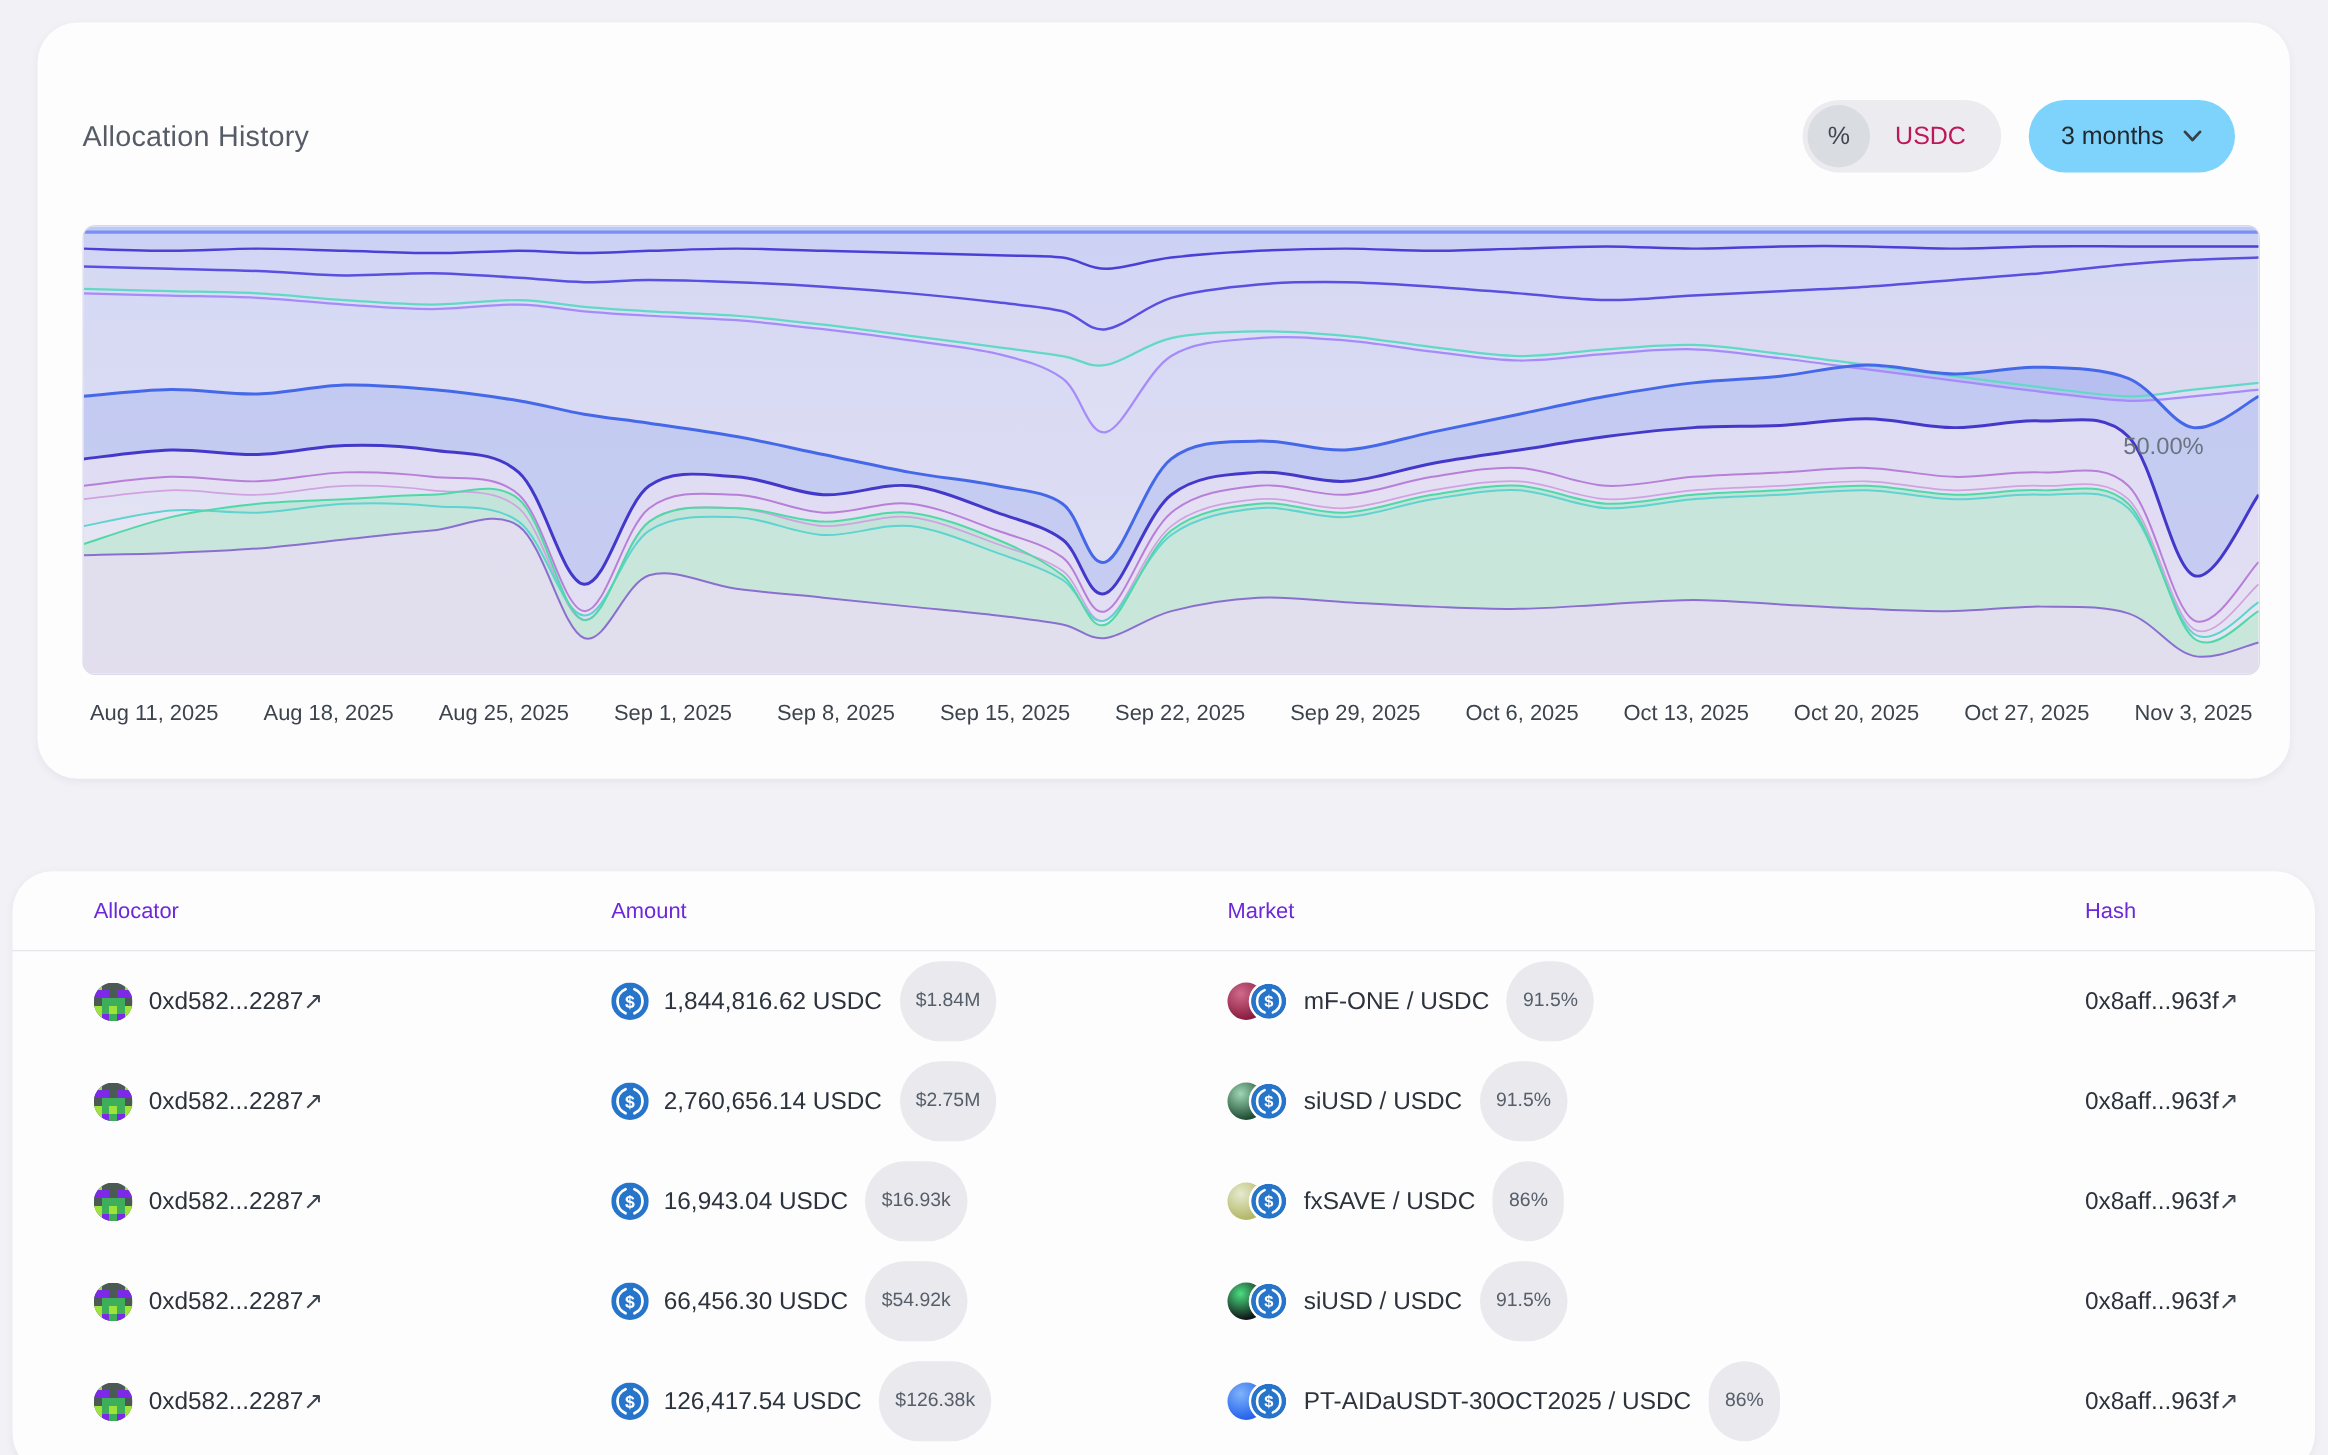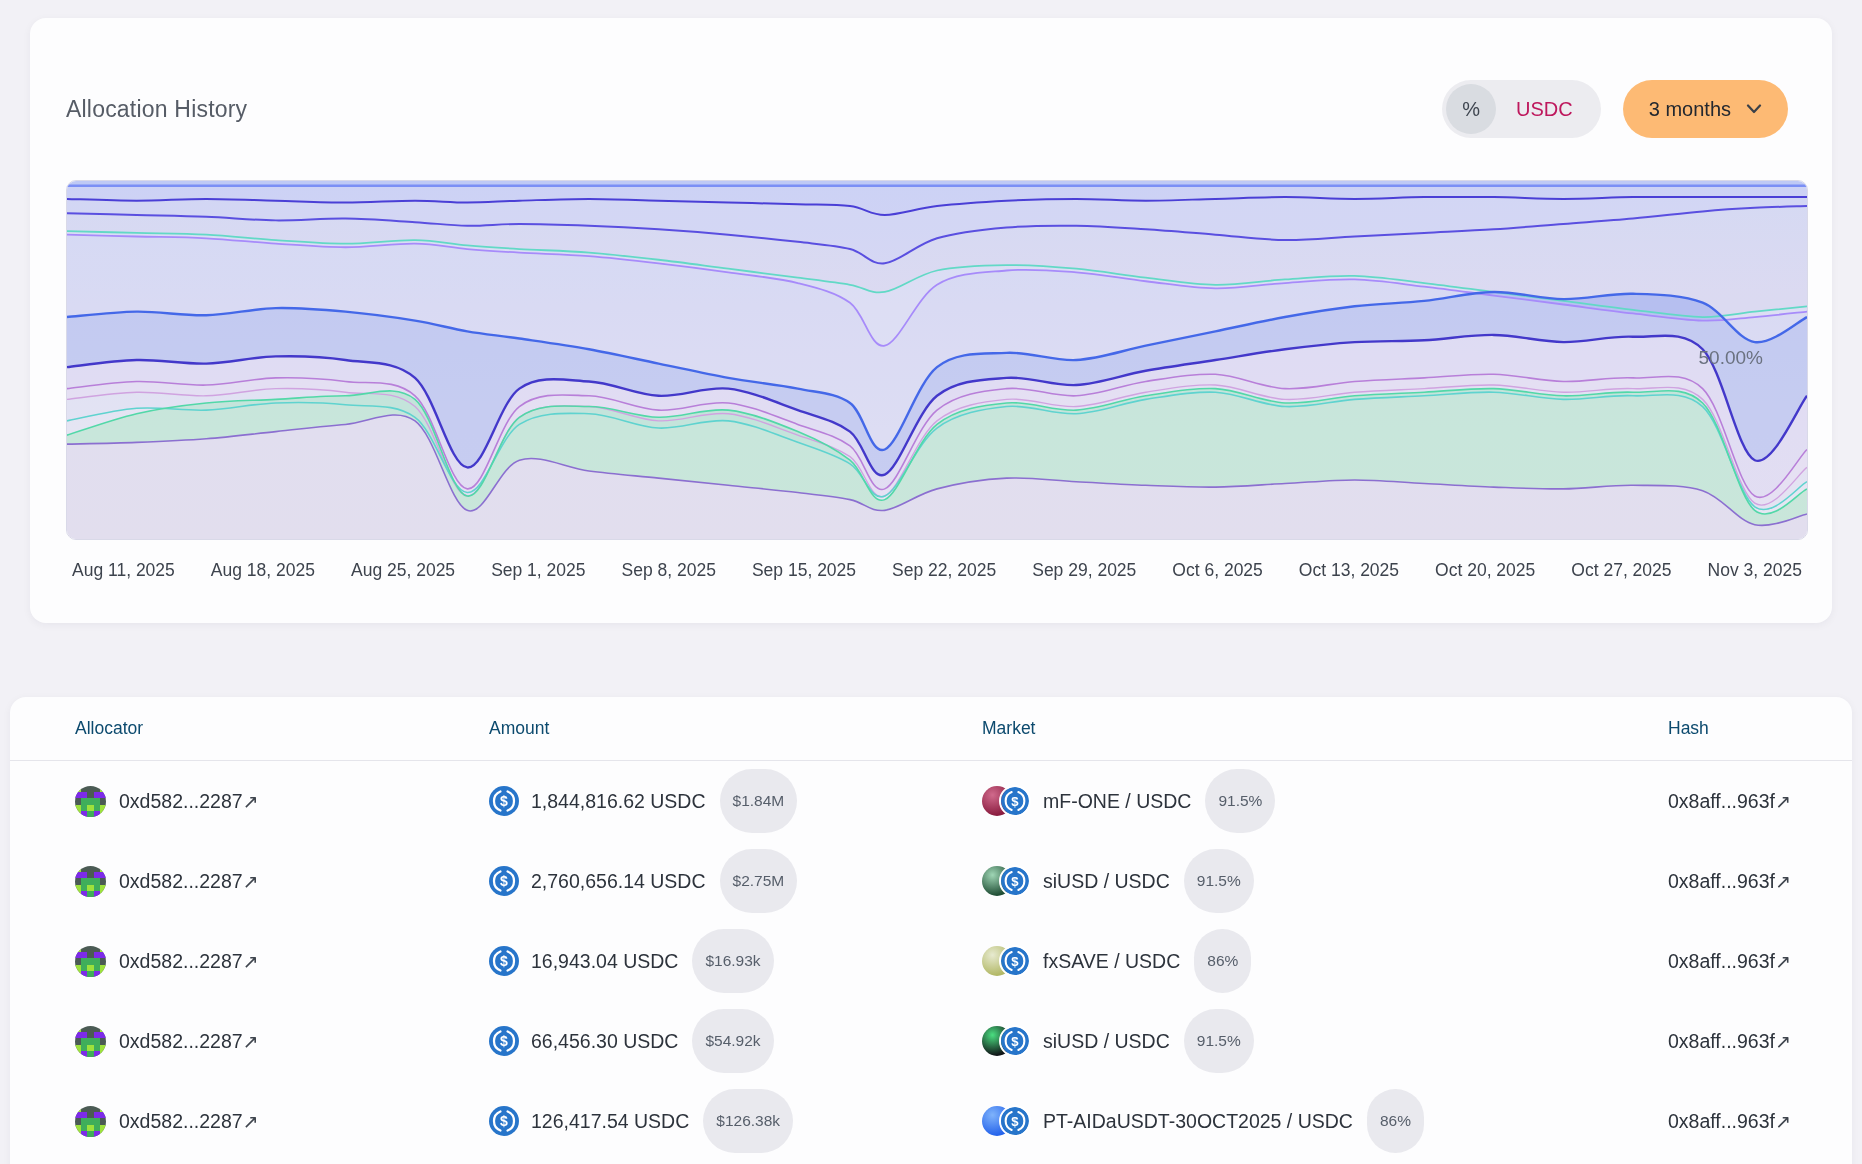--- a/index.html
+++ b/index.html
@@ -1,44 +1,44 @@
 <!DOCTYPE html>
 <html style="--usdc-blue: #2775ca; --av-bg: #4b5b54; --av-lime: #9ee23c; --av-purple: #7d2ae8; --av-green: #3fae5a;"><head>
 <meta charset="utf-8">
 <style>
   html,body{margin:0;padding:0;width:1862px;height:1164px;overflow:hidden;
     background:#f2f1f6;font-family:"Liberation Sans","DejaVu Sans",sans-serif;}
-  .card{position:absolute;background:#fdfdfe;border-radius:16px;
+  .card{position:absolute;background:#fdfdfe;border-radius:32px;
     box-shadow:0 2px 8px rgba(25,25,60,.05);}
   
   #alloc-card{left:30px;top:18px;width:1802px;height:605px;}
   .alloc-head{display:flex;align-items:center;justify-content:space-between;
     margin:62px 44px 0 36px;height:58px;}
   .alloc-title{font-size:23px;color:#565c66;font-weight:500;letter-spacing:.2px;}
   .controls{display:flex;align-items:center;gap:22px;}
   .unit-toggle{display:flex;align-items:center;height:58px;border-radius:29px;
     background:#ececf0;padding:0 0;cursor:pointer;}
   .pct-circle{width:50px;height:50px;margin-left:4px;border-radius:50%;background:#d9dce1;
     display:flex;align-items:center;justify-content:center;font-size:20px;color:#3f4650;font-weight:500;}
   .usdc-label{margin:0 28px 0 20px;font-size:20px;color:#be185d;font-weight:500;}
   .range-select{display:flex;align-items:center;height:58px;border-radius:29px;
-    background:#fdba74;padding:0 26px;cursor:pointer;font-size:20px;color:#23282f;font-weight:500;}
+    background:#7dd3fc;padding:0 26px;cursor:pointer;font-size:20px;color:#23282f;font-weight:500;}
   .range-select svg{margin-left:15px;}
   .chart-wrap{position:relative;margin:42px 24px 0 36px;width:1742px;height:360px;
     border-radius:10px;overflow:hidden;border:1px solid #d9d9e8;box-sizing:border-box;}
   .chart-wrap svg{display:block;width:100%;height:100%;}
   .gridline-label{position:absolute;right:44px;top:50%;transform:translateY(-60%);
     font-size:19px;color:#6b7280;}
   .x-axis{display:flex;justify-content:space-between;margin:20px 24px 0 36px;padding:0 6px;
     font-size:17.5px;color:#3d434d;font-weight:500;}
   
   #table-card{left:10px;top:697px;width:1842px;height:482px;}
   .tgrid{display:grid;grid-template-columns:414px 493px 1fr 150px;align-items:center;
     padding:0 34px 0 65px;}
-  .thead{height:63px;border-bottom:1px solid #e5e5eb;font-size:17.5px;color:#0c4a6e;}
+  .thead{height:63px;border-bottom:1px solid #e5e5eb;font-size:17.5px;color:#6d28d9;}
   .trow{height:80px;font-size:19.5px;color:#2d333c;font-weight:500;}
   .cell{display:flex;align-items:center;min-width:0;}
   .link{display:flex;align-items:flex-start;cursor:pointer;}
   .ext{font-size:19px;color:#3f454e;font-weight:400;}
   .avatar{width:31px;height:31px;margin-right:13px;border-radius:50%;overflow:hidden;flex:none;}
   .coin{width:30px;height:30px;flex:none;}
   .amount-coin{margin-right:12px;}
   .badge{margin-left:14px;background:#e9e9ee;color:#565e6a;font-size:15.5px;font-weight:400;
     padding:23px 13px;border-radius:999px;white-space:nowrap;}
   .pair{position:relative;width:49px;height:32px;margin-right:12px;flex:none;}

